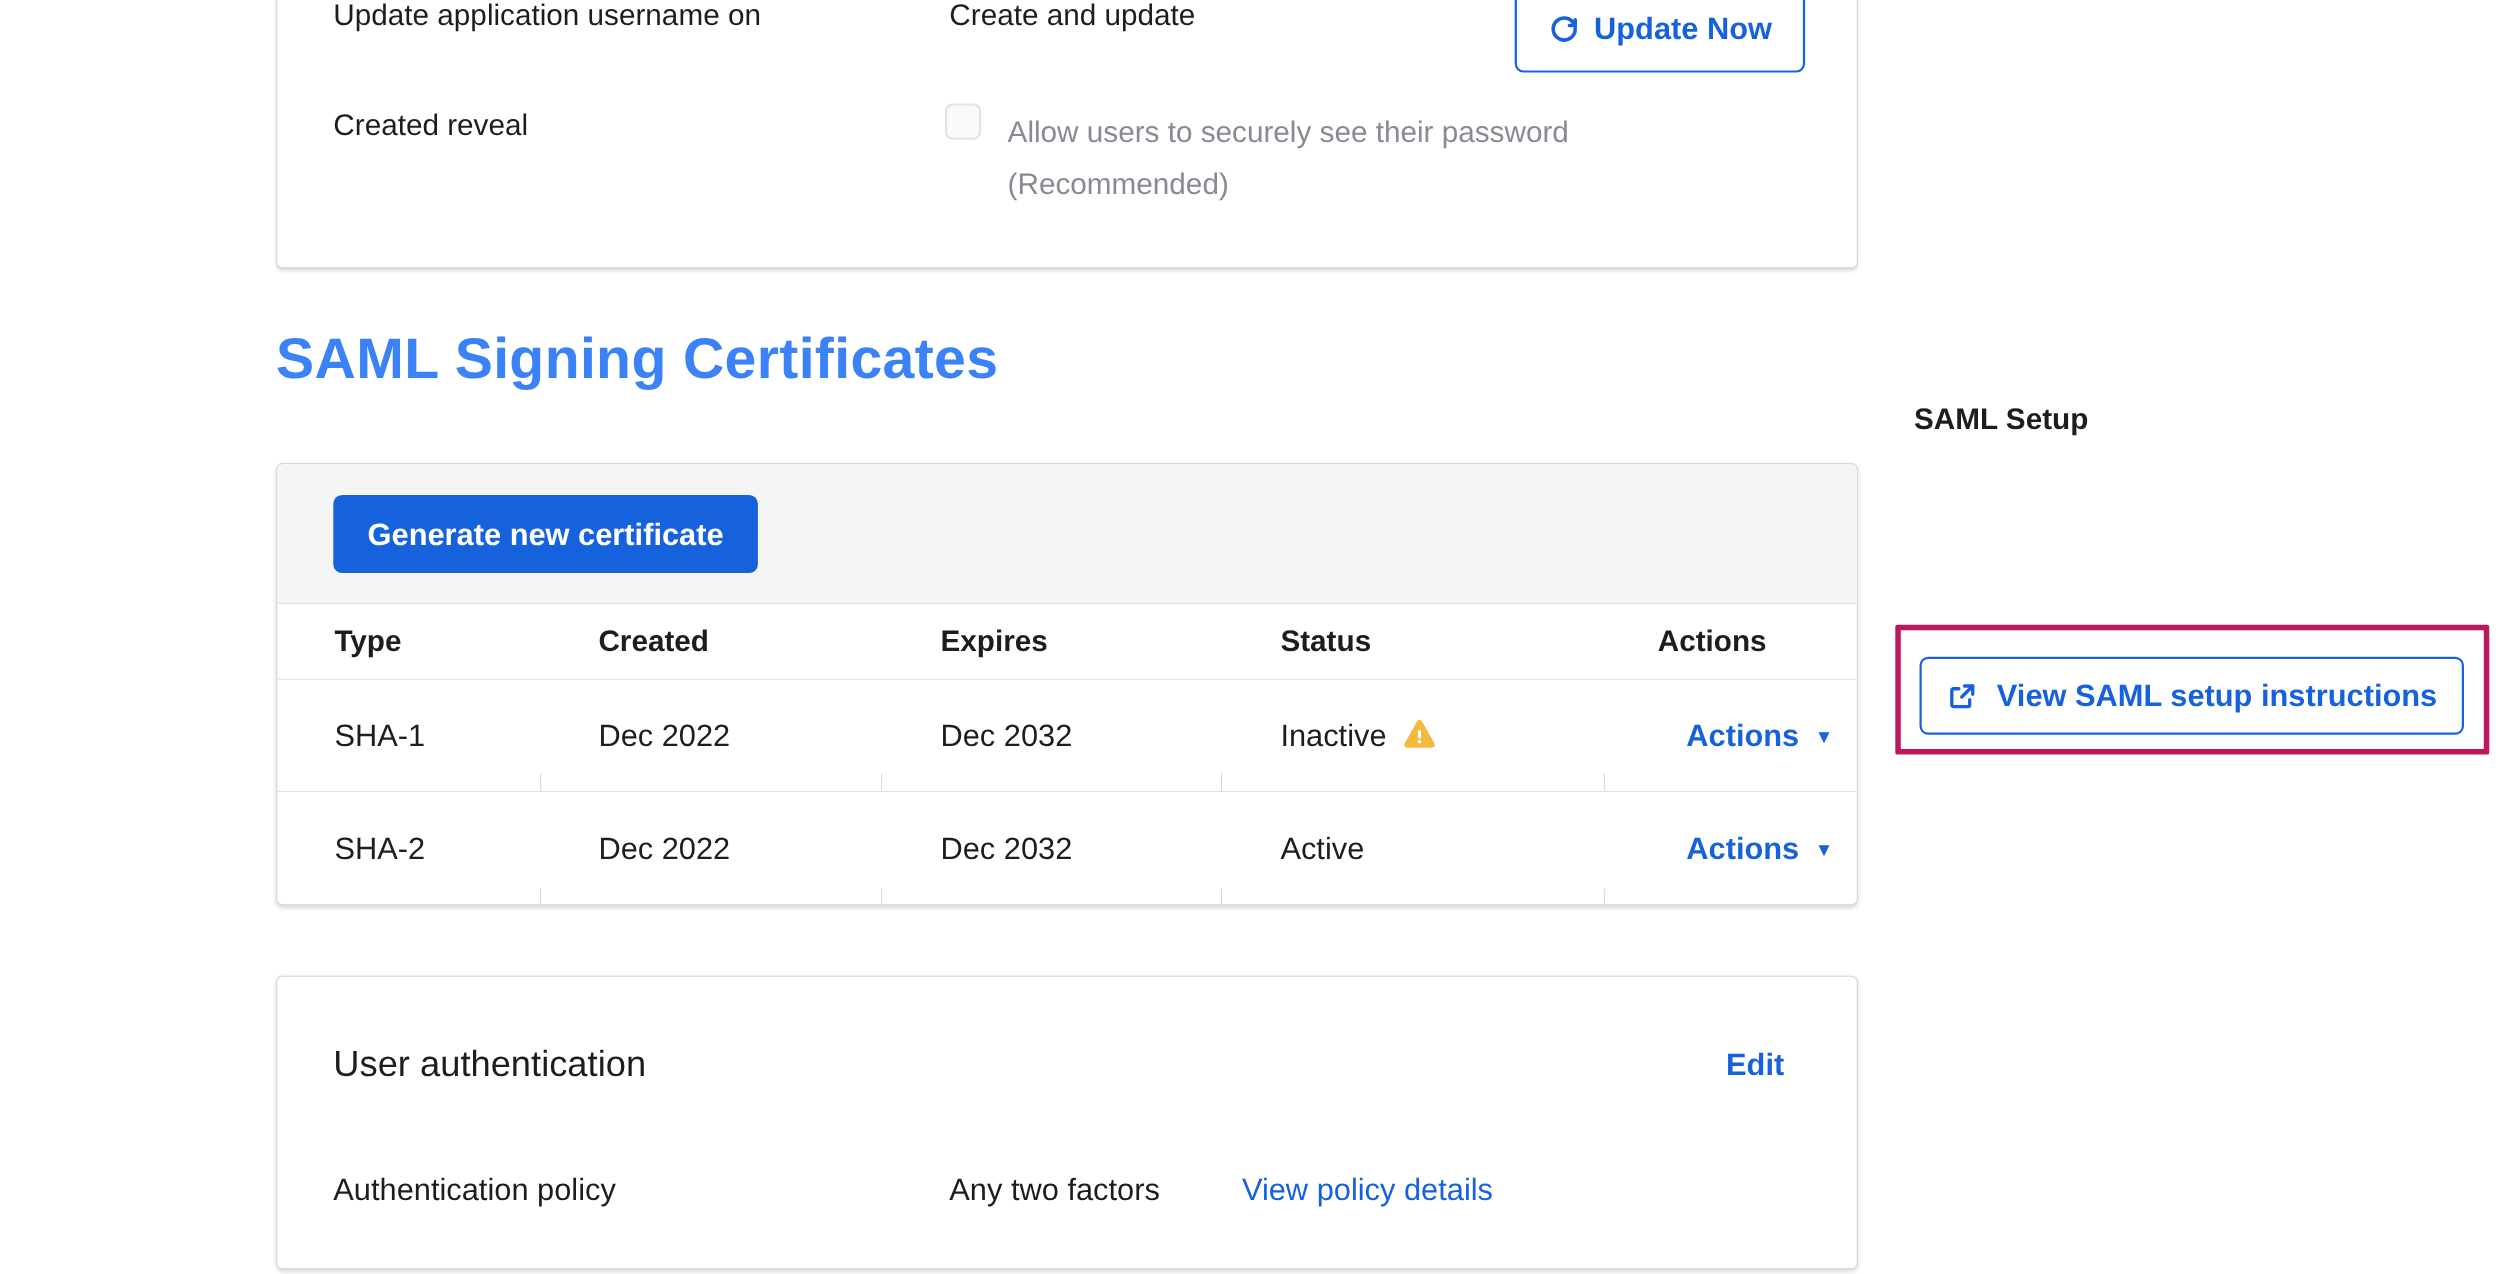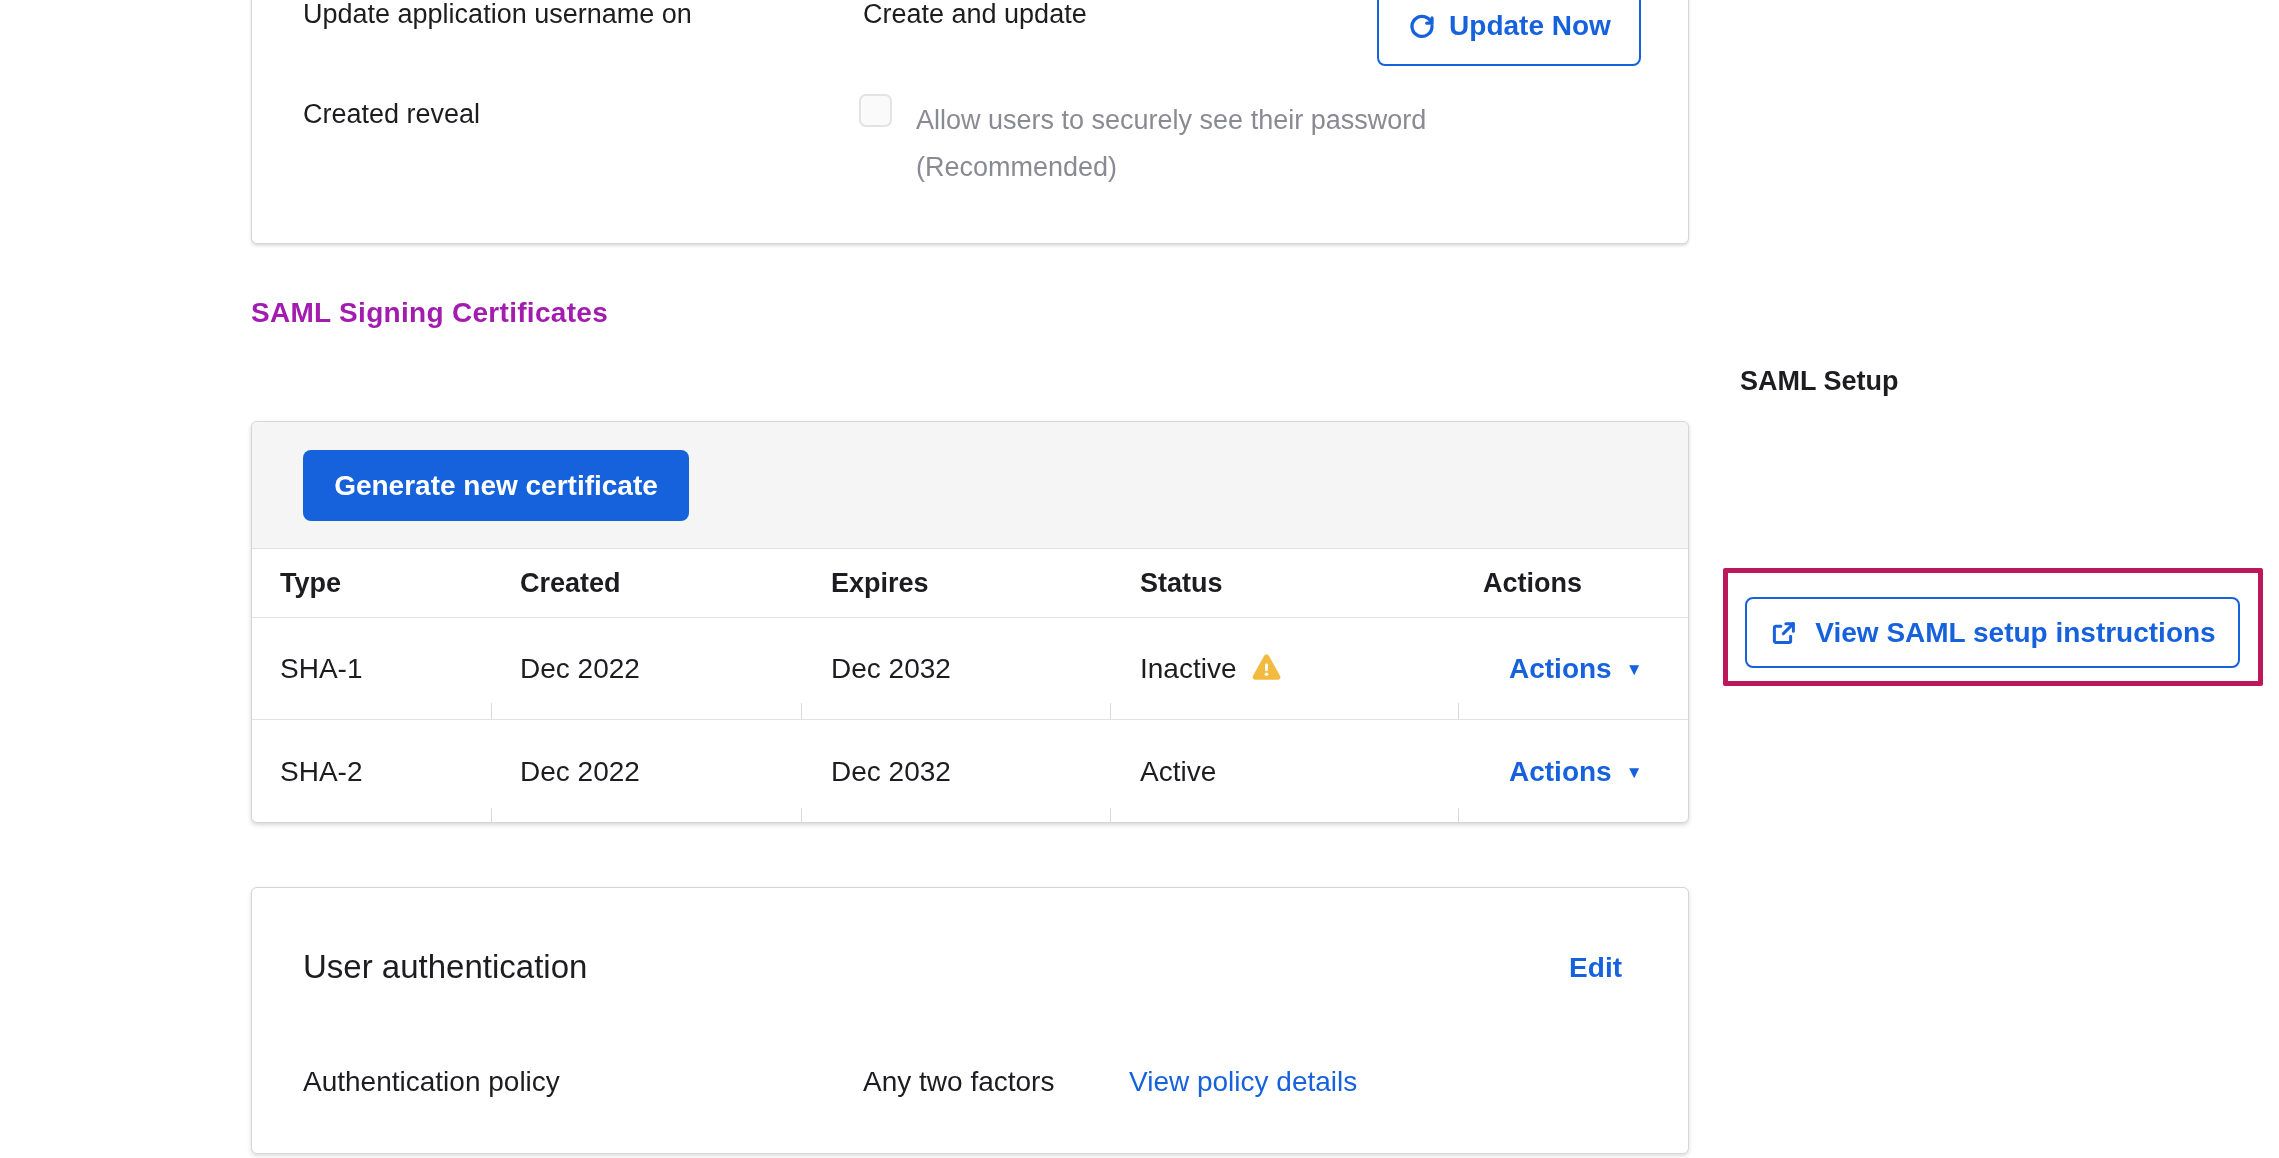--- a/index.html
+++ b/index.html
@@ -34,21 +34,21 @@
     background:#fafafa; border:2px solid #e2e2e8; border-radius:7px;
   }
   .checkbox-label {
     position:absolute; left:664px; top:158px; width:600px;
     font-size:27px; line-height:47px; color:#8a8a93;
   }
 
   
   .h1 {
     position:absolute; left:251px; top:297px;
-    font-size:28px; font-weight:bold; color:#a21caf; letter-spacing:0.3px;
+    font-size:52px; font-weight:bold; color:#3b82f6; letter-spacing:0.3px;
   }
 
   
   .cert-card { left:251px; top:421px; width:1438px; height:402px; overflow:hidden; }
   .cert-toolbar {
     position:absolute; left:0; top:0; right:0; height:127px;
     background:#f5f5f6; border-bottom:1px solid #e0e0e2; border-radius:6px 6px 0 0;
   }
   .btn-primary {
     position:absolute; left:51px; top:28px; width:386px; height:71px;
@@ -56,21 +56,21 @@
     color:#ffffff; font-weight:bold; font-size:28px;
     display:flex; align-items:center; justify-content:center; cursor:pointer;
     font-family:"Liberation Sans", sans-serif;
   }
   .trow { position:absolute; left:0; right:0; }
   .trow.header { top:127px; height:69px; border-bottom:1px solid #e2e2e6; }
   .trow.r1 { top:196px; height:102px; border-bottom:1px solid #e2e2e6; }
   .trow.r2 { top:298px; height:104px; }
   .tcell {
     position:absolute; top:0; height:100%;
-    display:flex; align-items:center; gap:13px; font-size:28px; color:#1d1d21;
+    display:flex; align-items:center; gap:13px; font-size:28px; color:#1d1d21;margin-left:24px;
   }
   .trow.header .tcell { font-weight:bold; font-size:27px; }
   .c-type    { left:28px; }
   .c-created { left:268px; }
   .c-expires { left:579px; }
   .c-status  { left:888px; }
   .c-actions-h { left:1231px; }
   .c-actions { left:1257px; }
   .actions-link {
     color:#1662dd; font-weight:bold; font-size:28px;

